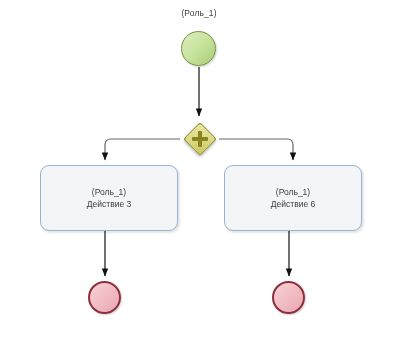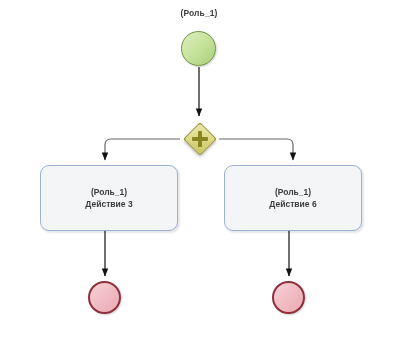--- a/index.html
+++ b/index.html
@@ -9,21 +9,20 @@
   }
   body {
     font-family: "Liberation Sans", sans-serif;
   }
   #canvas {
     position: relative;
     width: 400px;
     height: 364px;
     background: #ffffff;
     overflow: hidden;
-    font-weight: bold;
   }
   #flow-svg {
     position: absolute;
     left: 0;
     top: 0;
     width: 400px;
     height: 364px;
   }
 
   

